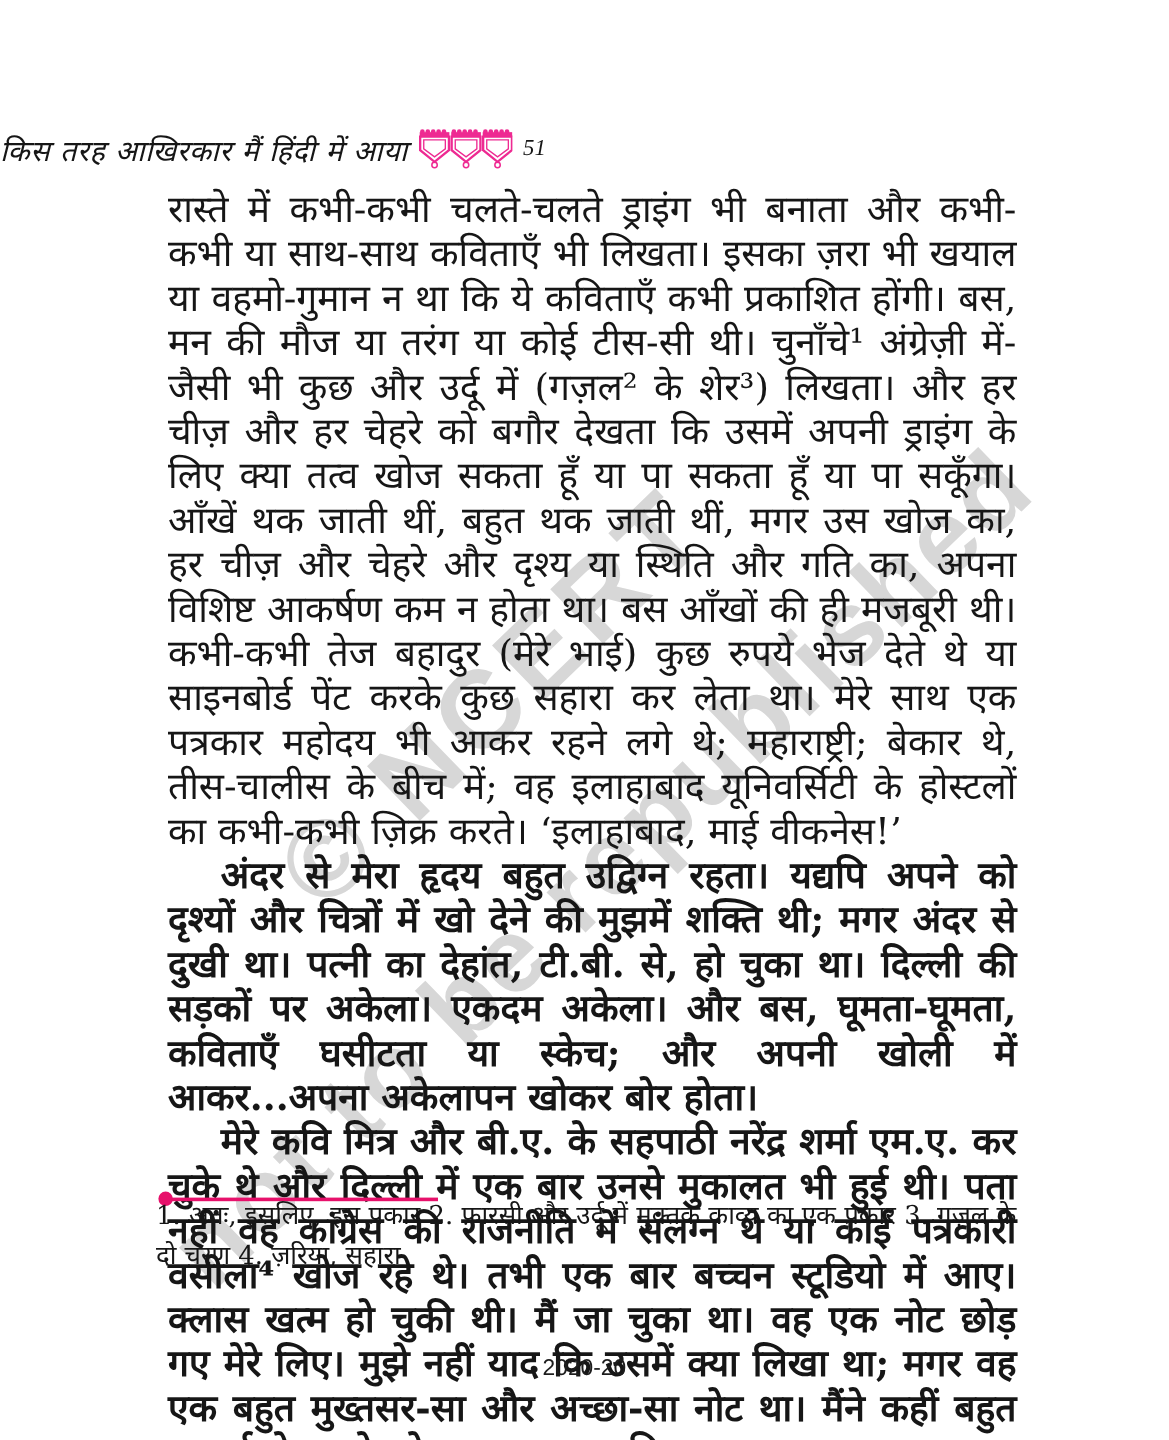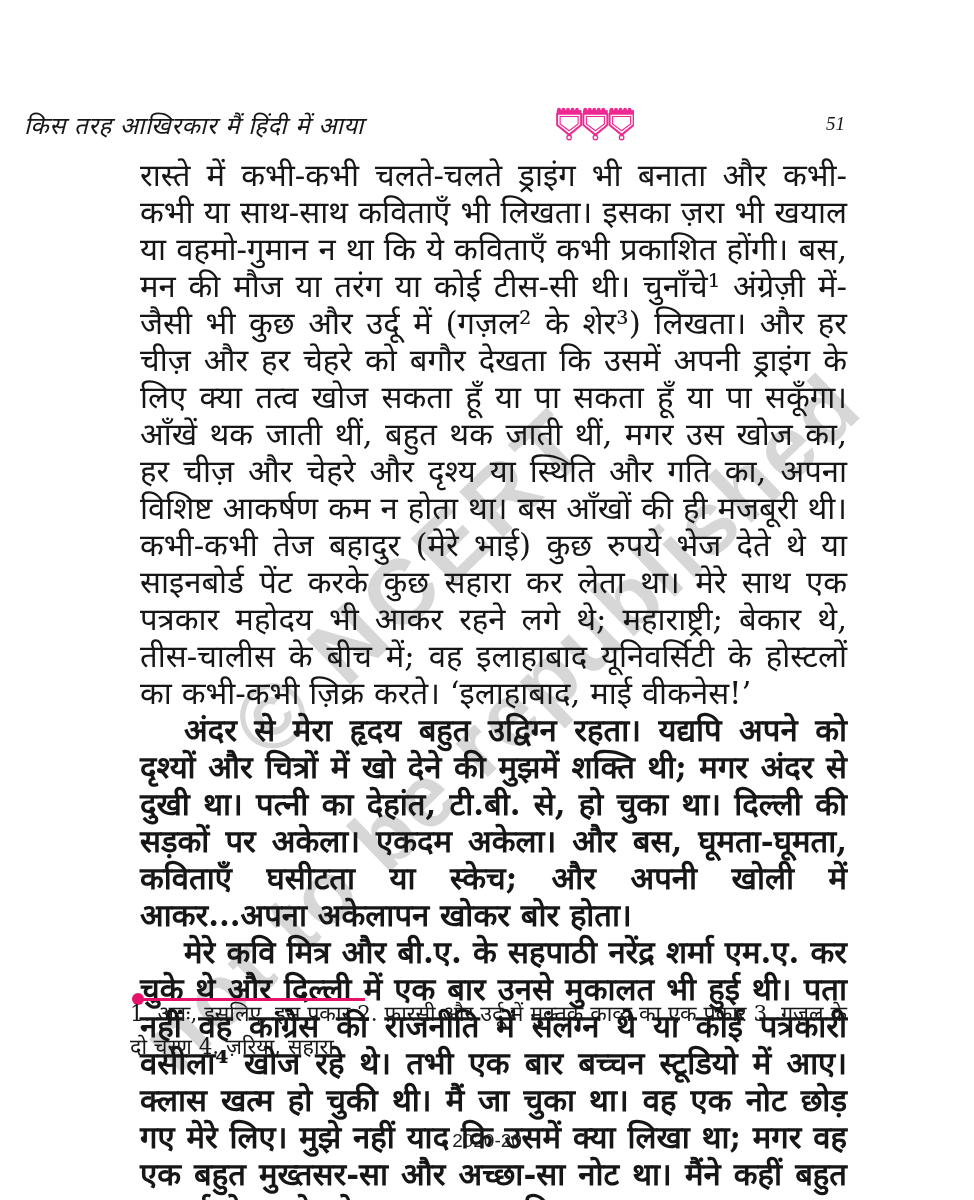--- a/index.html
+++ b/index.html
@@ -37,24 +37,23 @@
   }
 
   
   .content { position:relative; z-index:1; }
 
   
   .page-header {
     position:absolute;
     top:106px; left:0; right:129px;
     display:flex;
-    justify-content:space-between;
+    justify-content:flex-start;
     align-items:center;
     gap:9px;
-    padding-left:24px;
   }
   .chapter-title {
     font-style:italic;
     font-size:24px;
     letter-spacing:0.5px;
     white-space:nowrap;
   }
   .ornament { display:block; }
   .page-number {
     font-style:italic;

